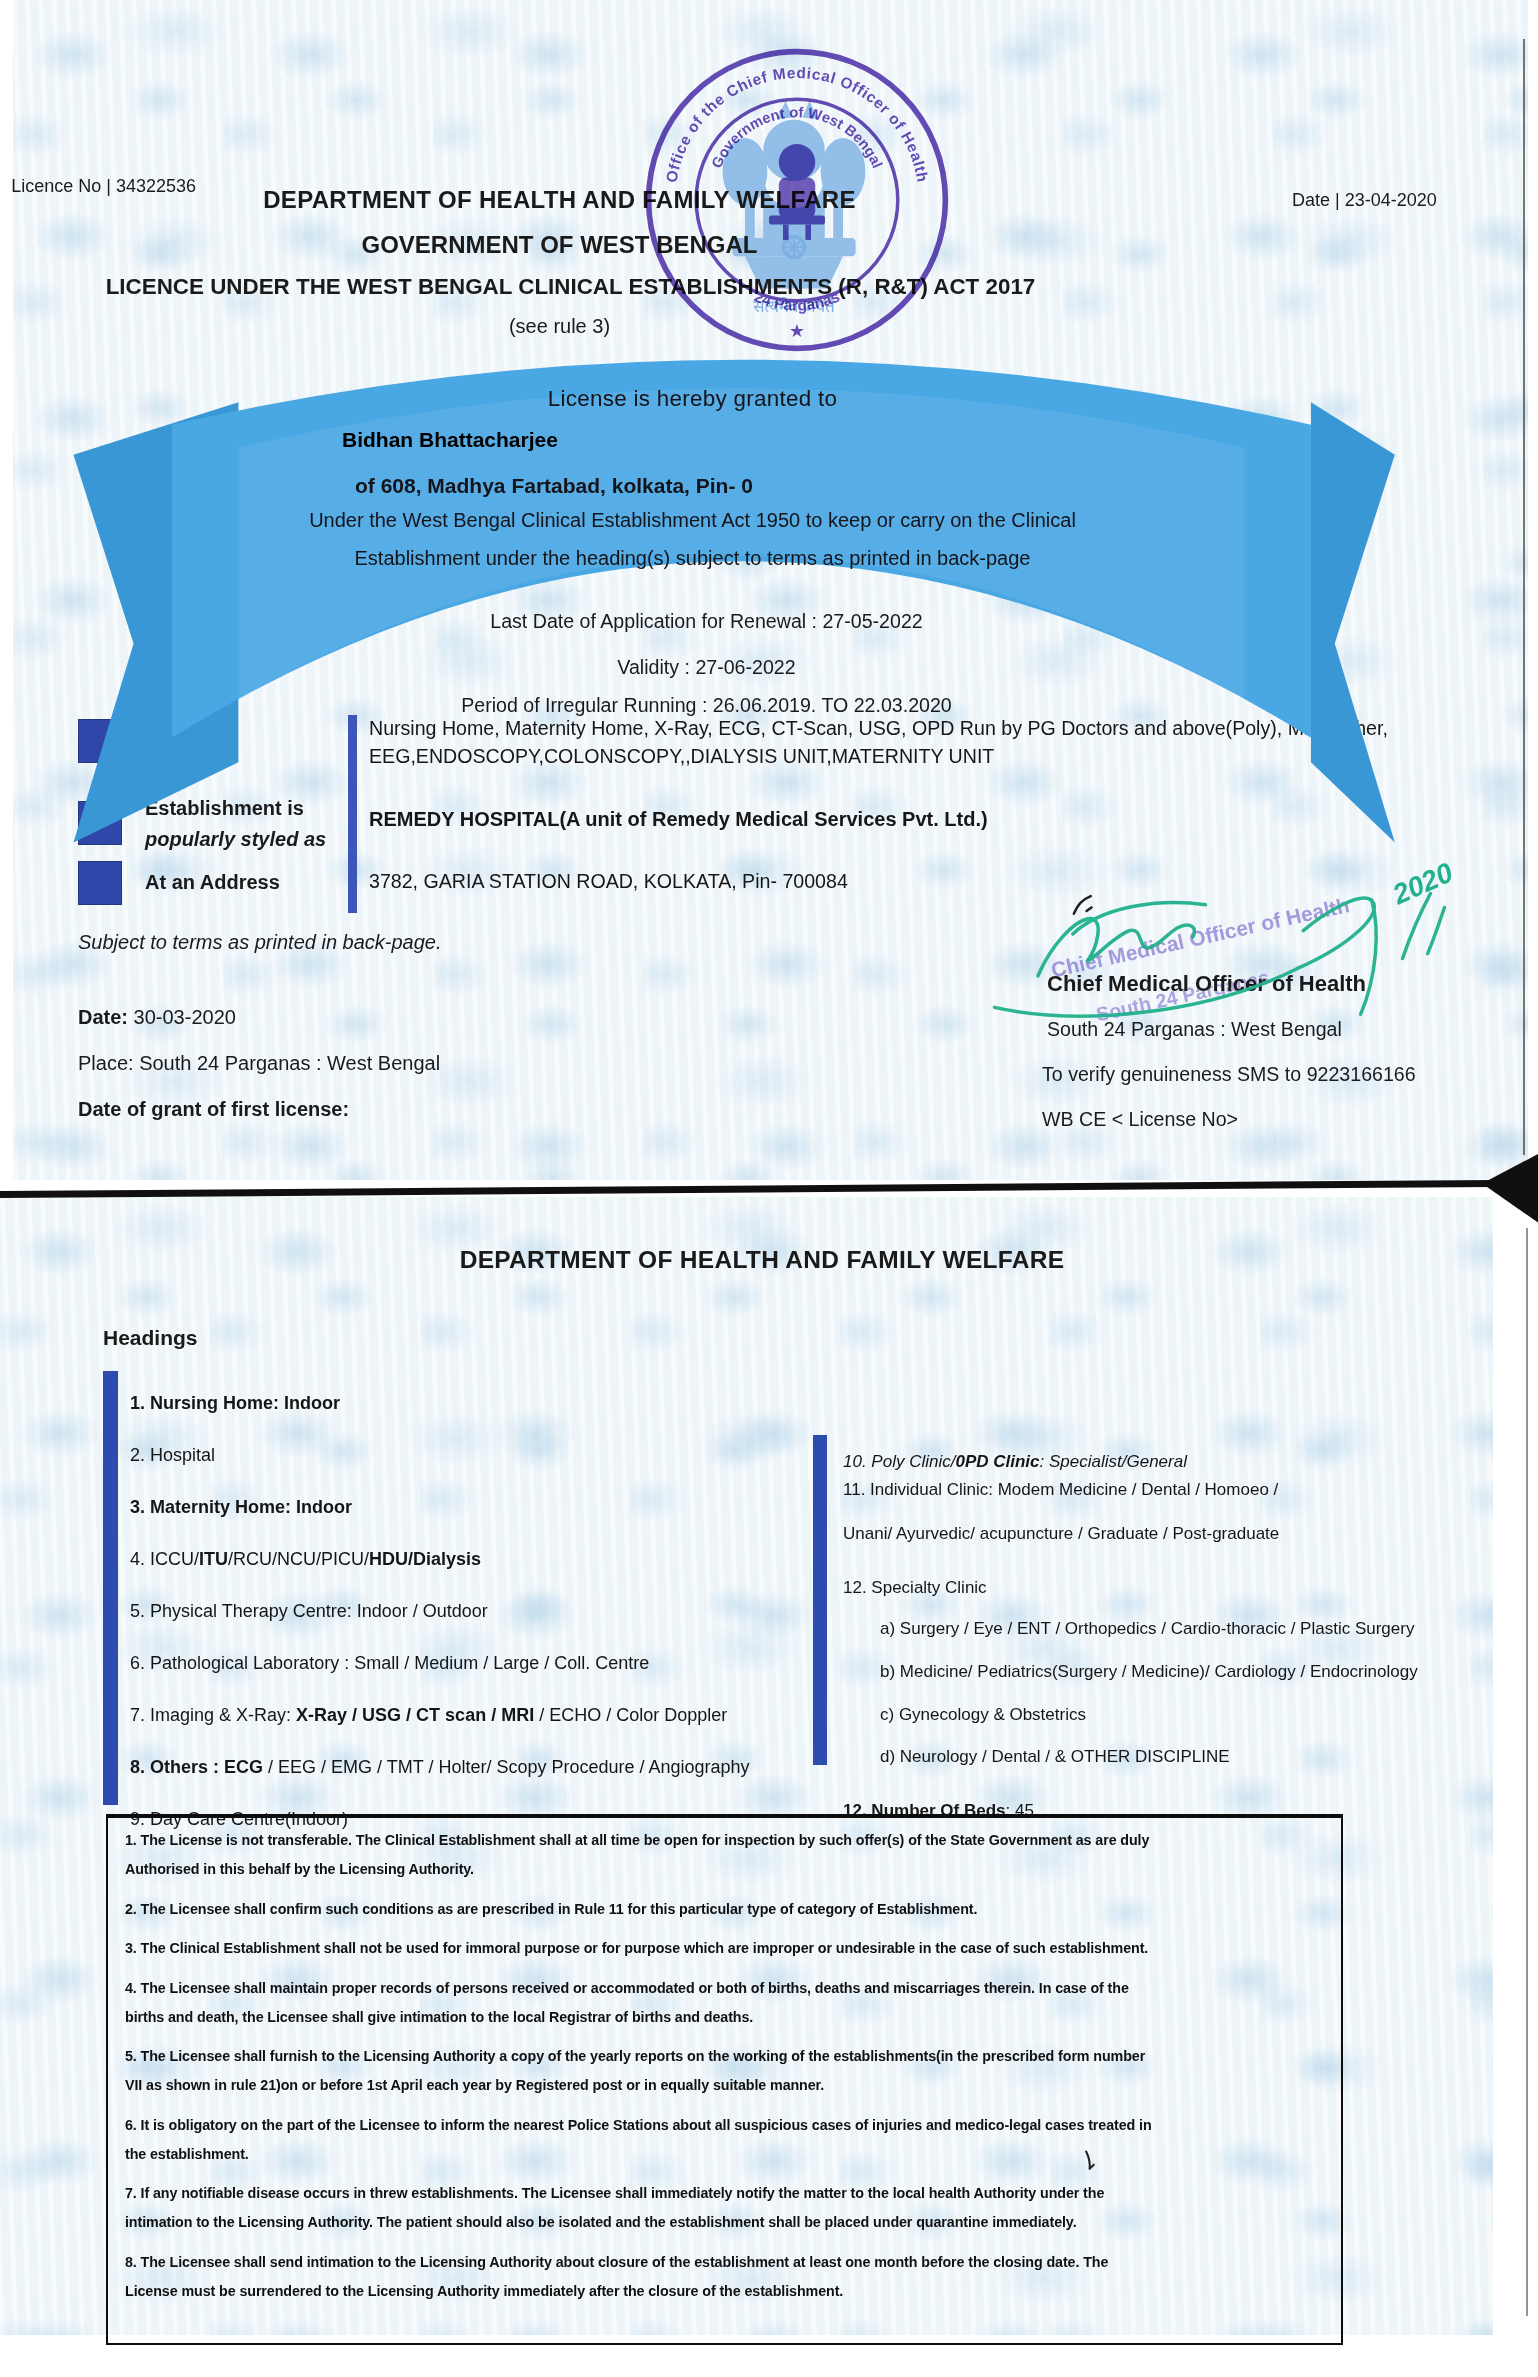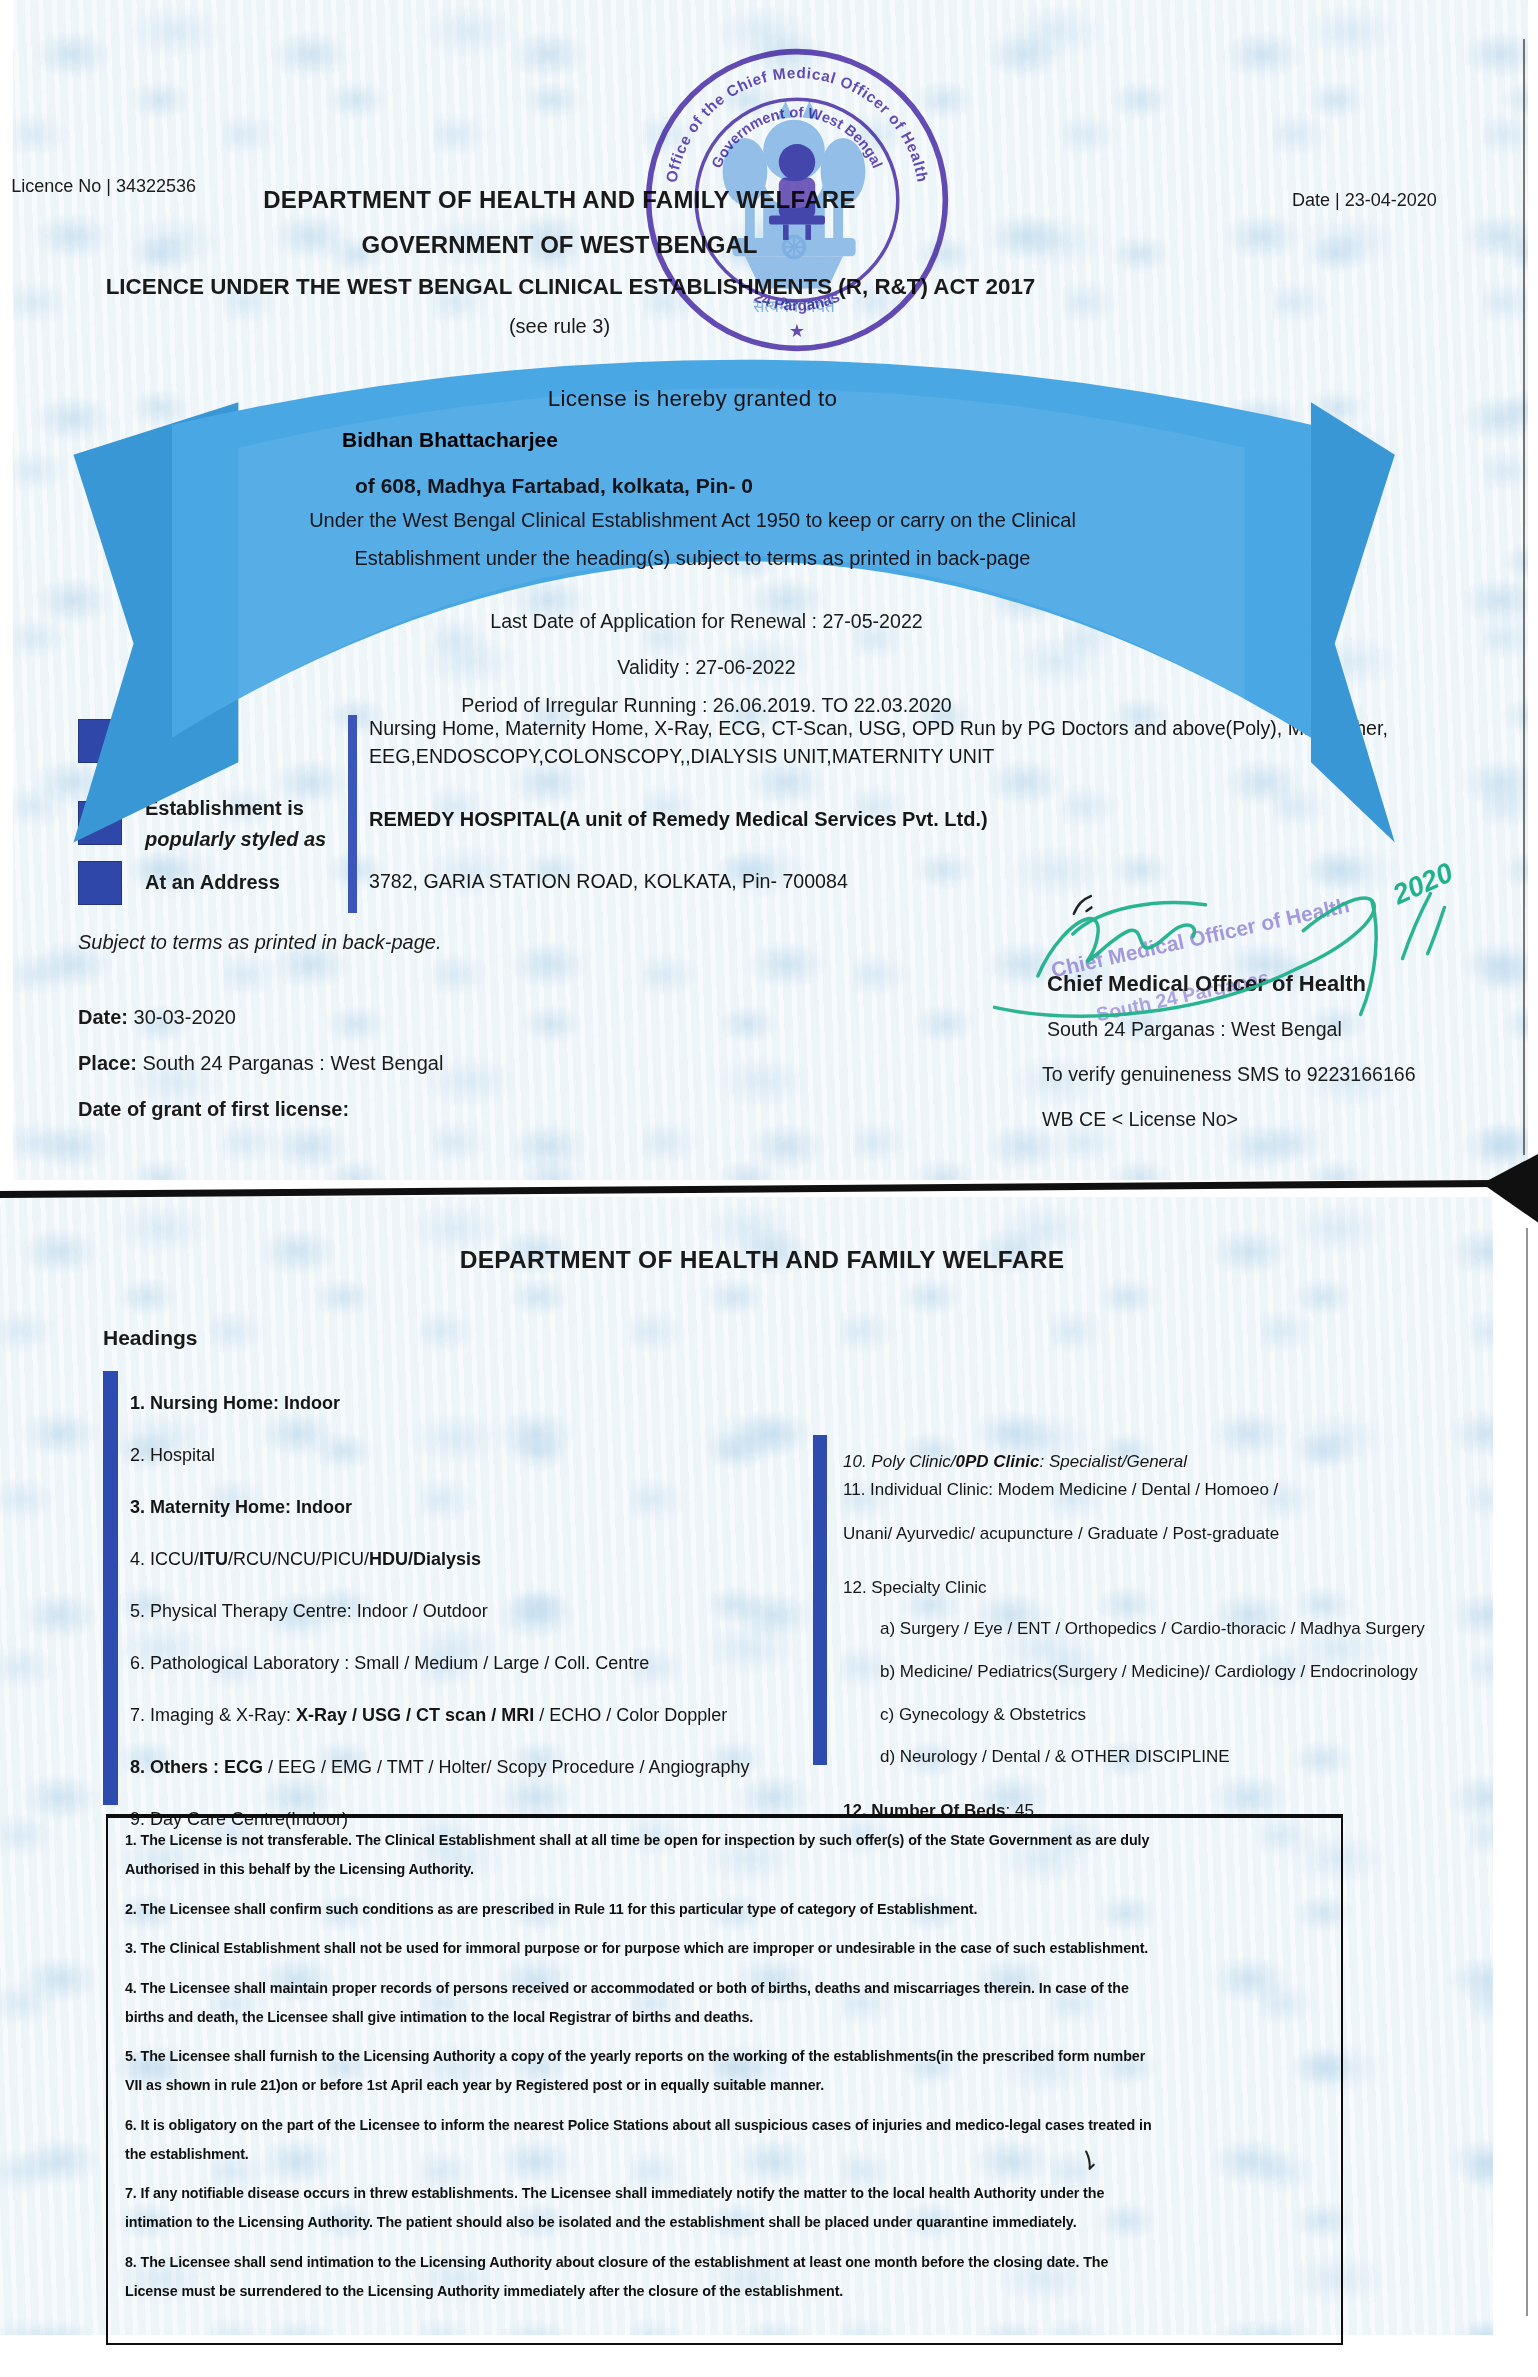--- a/index.html
+++ b/index.html
@@ -181,21 +181,21 @@
   <div class="abs bar bar2"></div>
   <div class="abs nw fv fv2">REMEDY HOSPITAL(A unit of Remedy Medical Services Pvt. Ltd.)</div>
 
   <div class="abs sq sq3"></div>
   <div class="abs nw flabel fl3">At an Address</div>
   <div class="abs bar bar3"></div>
   <div class="abs nw fv fv3">3782, GARIA STATION ROAD, KOLKATA, Pin- 700084</div>
 
   <div class="abs nw subject">Subject to terms as printed in back-page.</div>
   <div class="abs nw dline"><span style="font-weight: bold;">Date:</span><span> 30-03-2020</span></div>
-  <div class="abs nw pline"><span style="font-weight: bold; margin-top: 20px;">Place:</span><span> South 24 Parganas : West Bengal</span></div>
+  <div class="abs nw pline"><span style="font-weight: normal; margin-top: 20px;">Place:</span><span> South 24 Parganas : West Bengal</span></div>
   <div class="abs nw gline">Date of grant of first license:</div>
 
   <div class="abs nw sig-stamp1">Chief Medical Officer of Health</div>
   <div class="abs nw sig-stamp2">South 24 Parganas</div>
   <div class="abs nw sig-title">Chief Medical Officer of Health</div>
   <div class="abs nw sig-district">South 24 Parganas : West Bengal</div>
   <div class="abs nw sig-verify">To verify genuineness SMS to 9223166166</div>
   <div class="abs nw sig-wbce">WB CE &lt; License No&gt;</div>
   <svg class="abs sig-svg" width="489" height="168" viewBox="0 0 700 240">
     <g fill="none" stroke="#21b18c" stroke-width="5" stroke-linecap="round" opacity="0.95">
@@ -235,21 +235,21 @@
     <div class="l-item"><span>6. Pathological Laboratory : Small / Medium / Large / Coll. Centre</span></div>
     <div class="l-item"><span>7. Imaging &amp; X-Ray: </span><span style="font-weight: bold;">X-Ray / USG / CT scan / MRI</span><span> / ECHO / Color Doppler</span></div>
     <div class="l-item"><span style="font-weight: bold;">8. Others : ECG</span><span> / EEG / EMG / TMT / Holter/ Scopy Procedure / Angiography</span></div>
     <div class="l-item"><span>9. Day Care Centre(Indoor)</span></div>
   </div>
 
   <div class="r-line r0"><span>10. Poly Clinic/</span><span style="font-weight: bold;">0PD Clinic</span><span>: Specialist/General</span></div>
   <div class="r-line r1"><span>11. Individual Clinic: Modem Medicine / Dental / Homoeo /</span></div>
   <div class="r-line r2"><span>Unani/ Ayurvedic/ acupuncture / Graduate / Post-graduate</span></div>
   <div class="r-line r3"><span>12. Specialty Clinic</span></div>
-  <div class="r-line r4"><span>a) Surgery / Eye / ENT / Orthopedics / Cardio-thoracic / Madhya Surgery</span></div>
+  <div class="r-line r4"><span>a) Surgery / Eye / ENT / Orthopedics / Cardio-thoracic / Plastic Surgery</span></div>
   <div class="r-line r5"><span>b) Medicine/ Pediatrics(Surgery / Medicine)/ Cardiology / Endocrinology</span></div>
   <div class="r-line r6"><span>c) Gynecology &amp; Obstetrics</span></div>
   <div class="r-line r7"><span>d) Neurology / Dental / &amp; OTHER DISCIPLINE</span></div>
   <div class="r-line r8"><span style="font-weight: bold;">12. Number Of Beds</span><span>: 45</span></div>
 
   <div class="abs terms-box">
     <div class="term">
         <div>1. The License is not transferable. The Clinical Establishment shall at all time be open for inspection by such offer(s) of the State Government as are duly</div>
         <div>Authorised in this behalf by the Licensing Authority.</div>
       </div>

